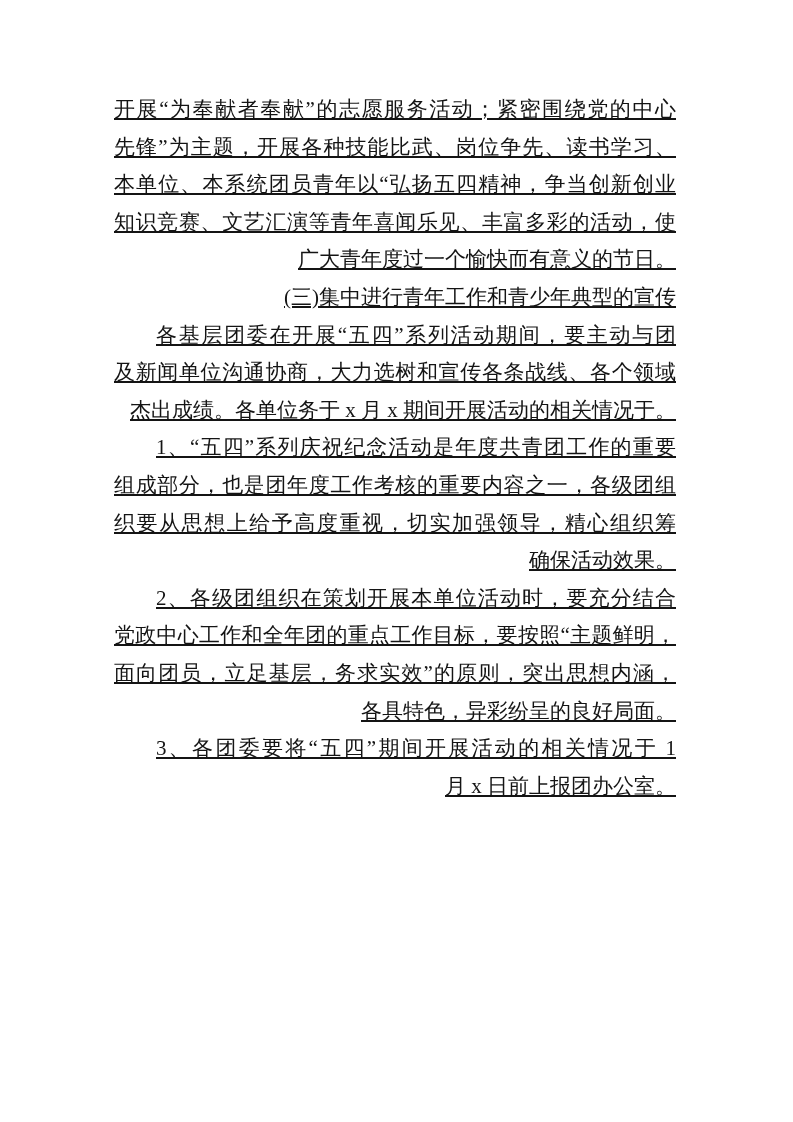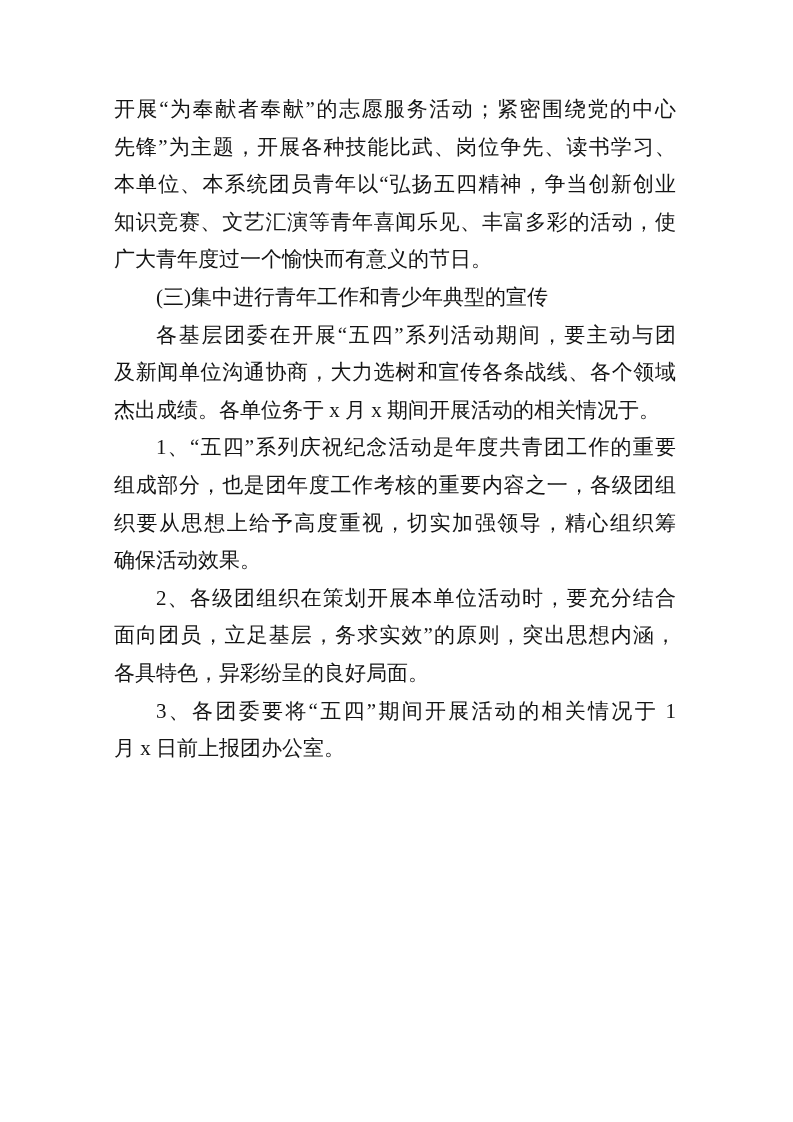--- a/index.html
+++ b/index.html
@@ -20,27 +20,28 @@
     background: var(--page-bg);
   }
   .doc {
     position: absolute;
     left: 114px;
     top: 91px;
     width: 562px;
     color: var(--text-color);
     font-family: "Liberation Serif", "DejaVu Serif", serif;
     font-size: 21px;
+    text-decoration: underline;
   }
   .para { margin: 0; }
   .line {
     height: 37.6px;
     line-height: 37.6px;
     white-space: nowrap;
-    text-align: left;
+    text-align: right;
   }
   
   .line.fill {
     white-space: normal;
     text-align: justify;
     text-align-last: justify;
     text-justify: inter-character;
     overflow: hidden;
   }
   .line.indent { padding-left: 42px; }
@@ -70,20 +71,21 @@
         <div class="line">杰出成绩。各单位务于 x 月 x 期间开展活动的相关情况于。</div>
       </div>
       <div class="para body">
         <div class="line indent fill">1、“五四”系列庆祝纪念活动是年度共青团工作的重要</div>
         <div class="line fill">组成部分，也是团年度工作考核的重要内容之一，各级团组</div>
         <div class="line fill">织要从思想上给予高度重视，切实加强领导，精心组织筹备，</div>
         <div class="line">确保活动效果。</div>
       </div>
       <div class="para body">
         <div class="line indent fill">2、各级团组织在策划开展本单位活动时，要充分结合</div>
+        <div class="line fill">党政中心工作和全年团的重点工作目标，要按照“主题鲜明，</div>
         <div class="line fill">面向团员，立足基层，务求实效”的原则，突出思想内涵，</div>
         <div class="line">各具特色，异彩纷呈的良好局面。</div>
       </div>
       <div class="para body">
         <div class="line indent fill">3、各团委要将“五四”期间开展活动的相关情况于 1</div>
         <div class="line">月 x 日前上报团办公室。</div>
       </div>
     </div>
 </div>
 

